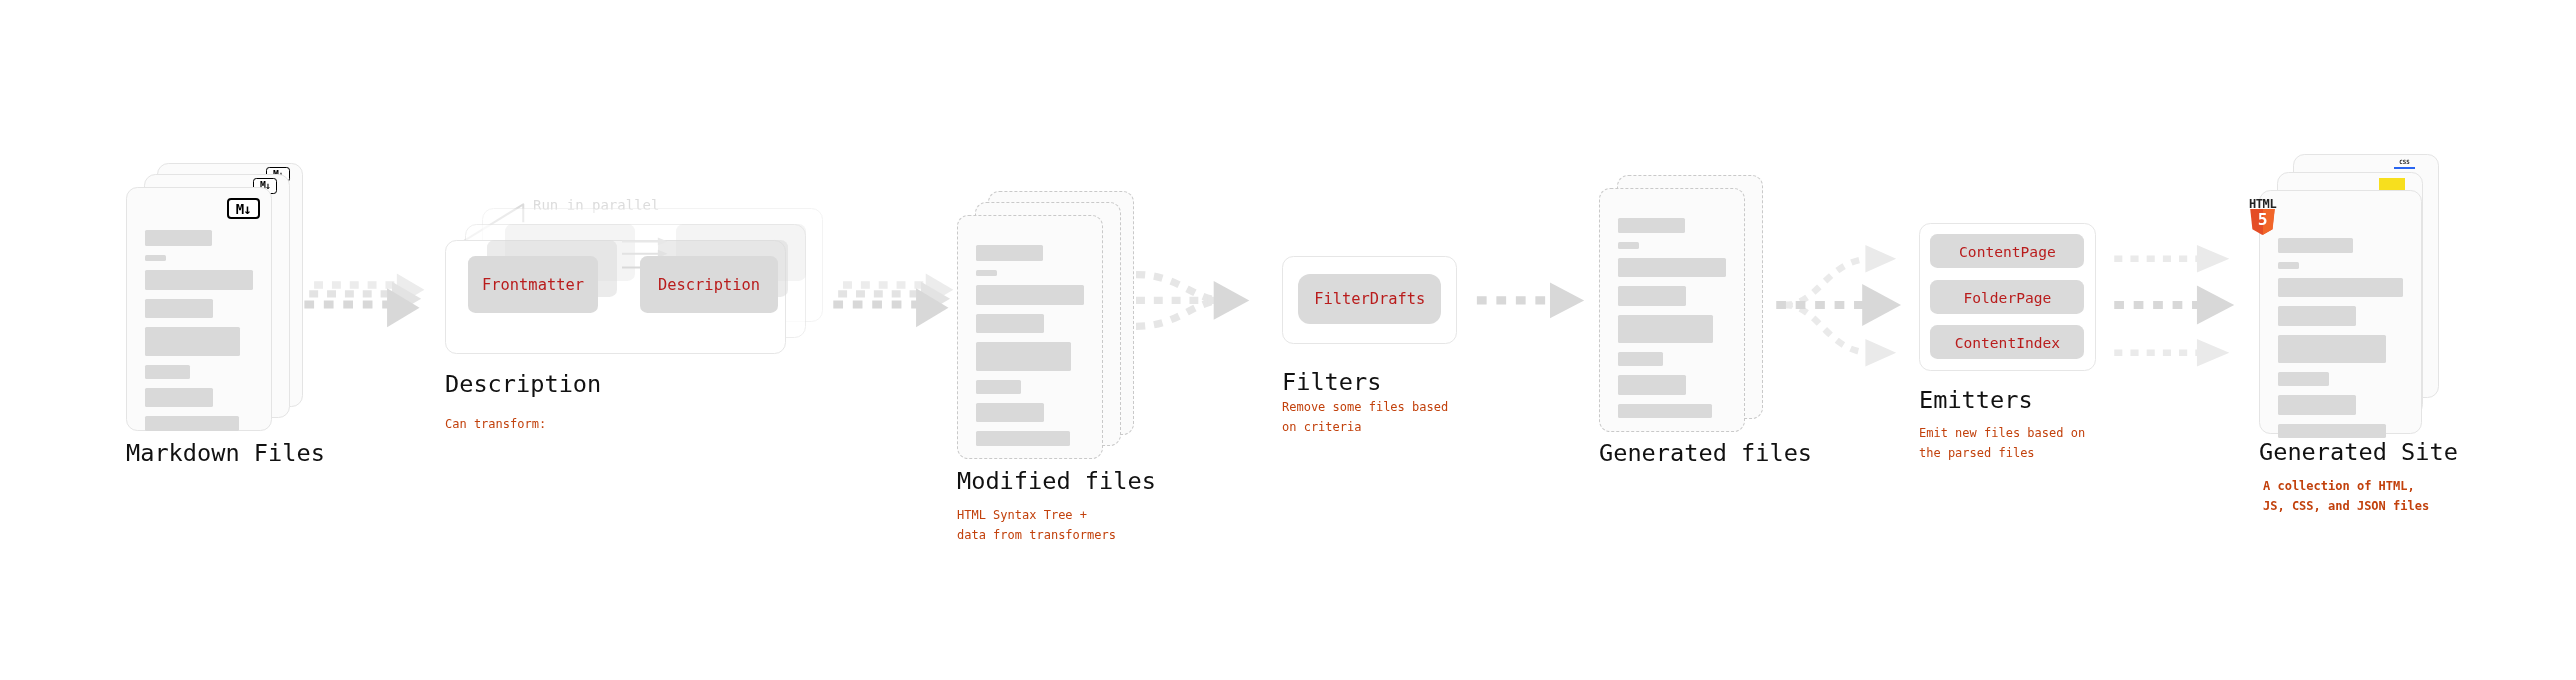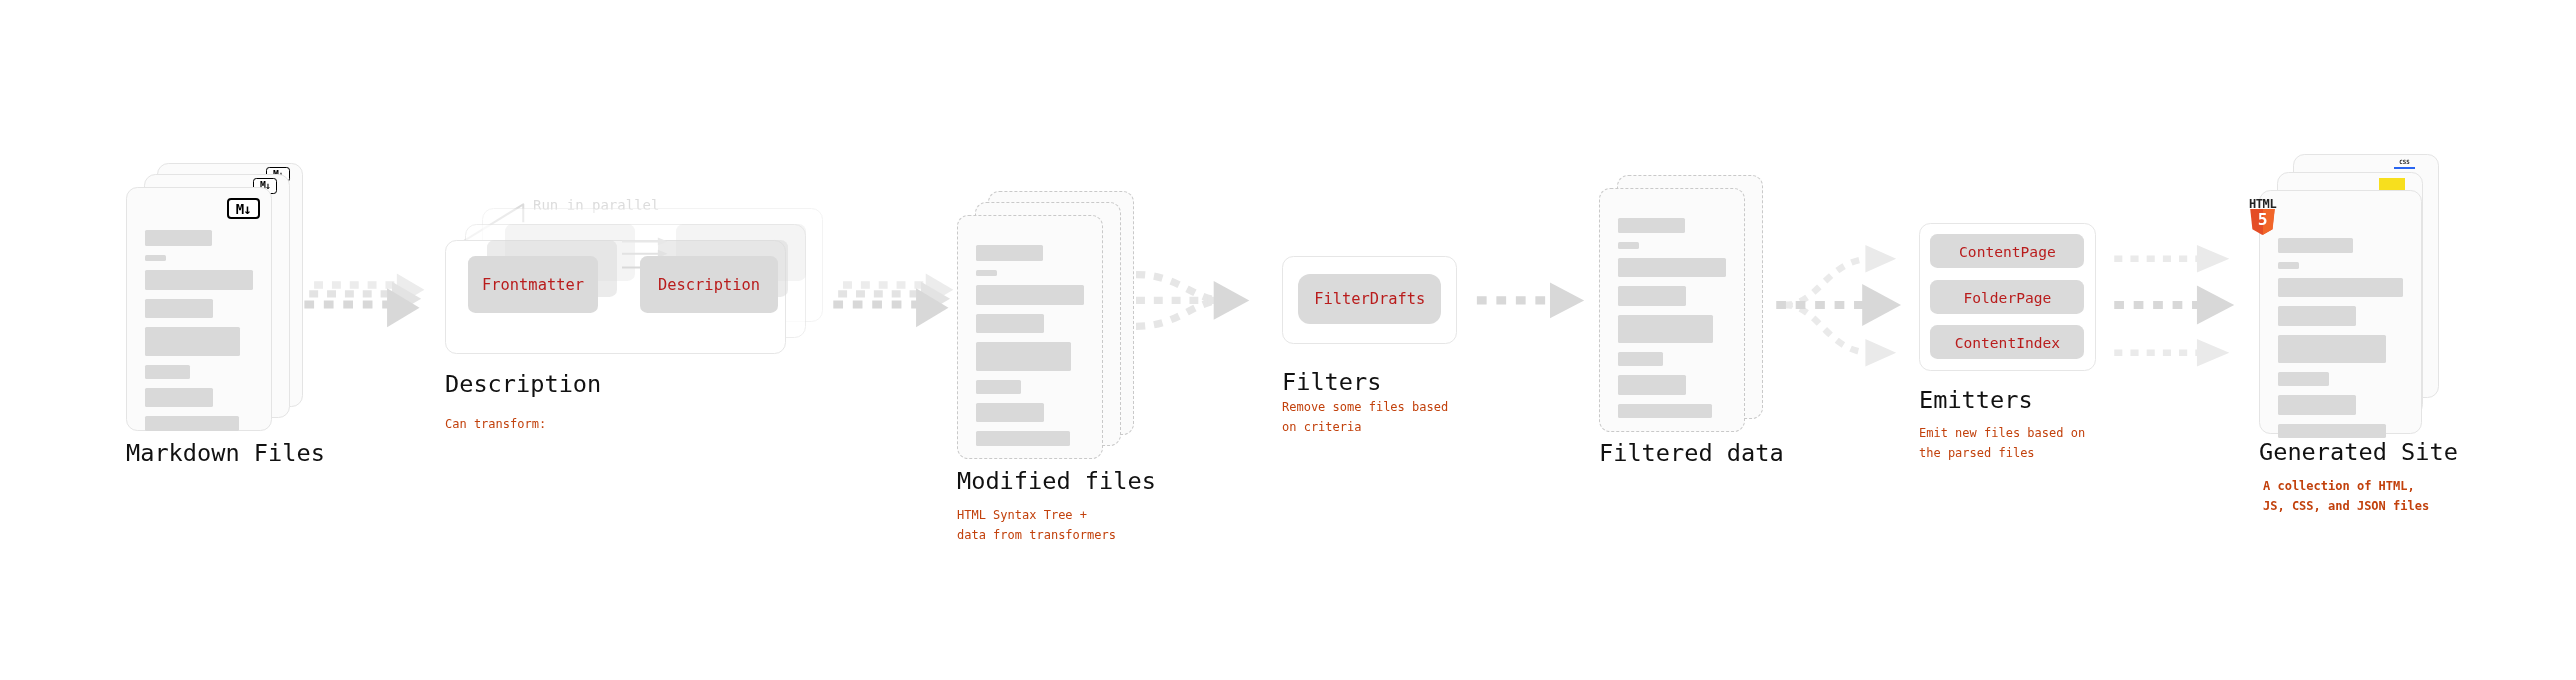--- a/index.html
+++ b/index.html
@@ -351,21 +351,21 @@
           <div class="bar" style="width:100%; height:19.5px; margin-top:4.9px;"></div>
           <div class="bar" style="width:63%; height:19.5px;"></div>
           <div class="bar" style="width:88%; height:28.4px;"></div>
           <div class="bar" style="width:42%; height:14px;"></div>
           <div class="bar" style="width:63%; height:19.5px;"></div>
           <div class="bar" style="width:87%; height:14.6px;"></div>
         </div>
       </div>
     </div>
 
-    <div class="title" style="position:absolute; left:0px; top:264px;">Filtered data</div>
+    <div class="title" style="position:absolute; left:0px; top:264px;">Generated files</div>
   </div>
 
   <div class="node" style="left:1773px; top:232px;">
     <svg width="154" height="146" viewBox="0 0 190 180">
       <g stroke="#eaeaea" stroke-width="8" stroke-dasharray="10 10" fill="none">
         <path d="M14 90 C 56 90, 66 36, 118 33"></path>
       </g>
       <polygon points="114,16 152,33 114,50" fill="#eaeaea"></polygon>
       <g stroke="#eaeaea" stroke-width="8" stroke-dasharray="10 10" fill="none">
         <path d="M14 90 C 56 90, 66 146, 118 149"></path>

